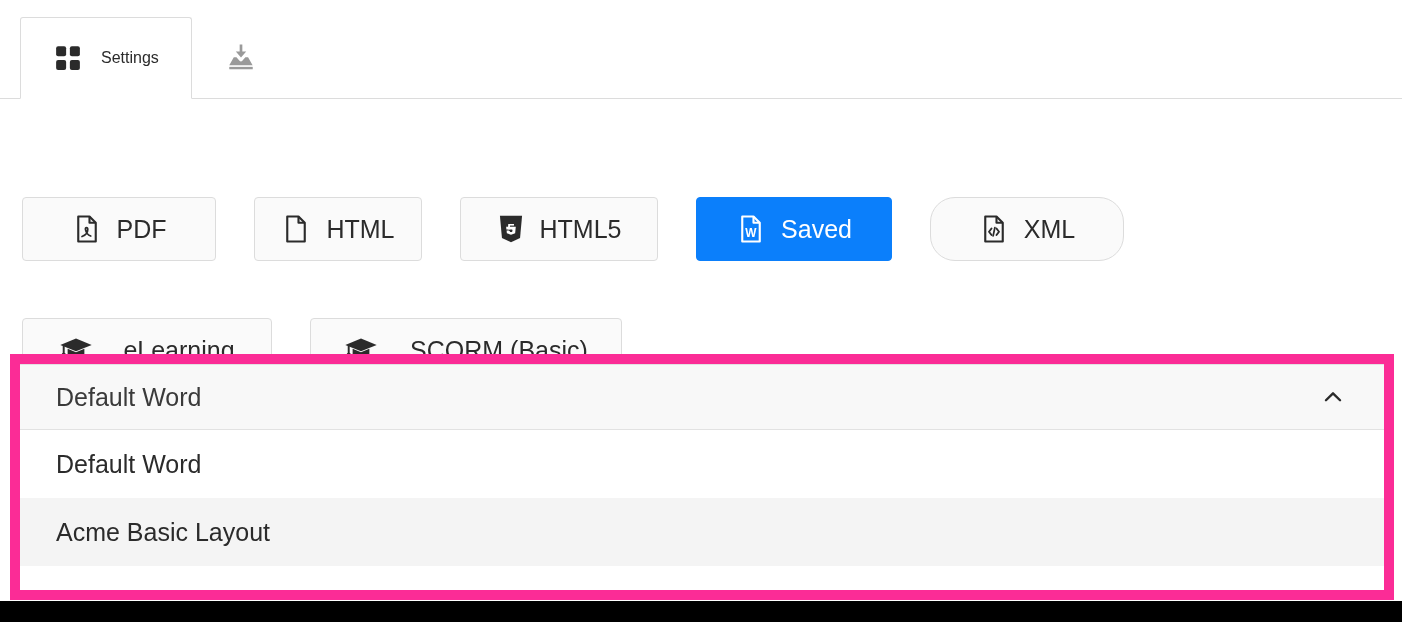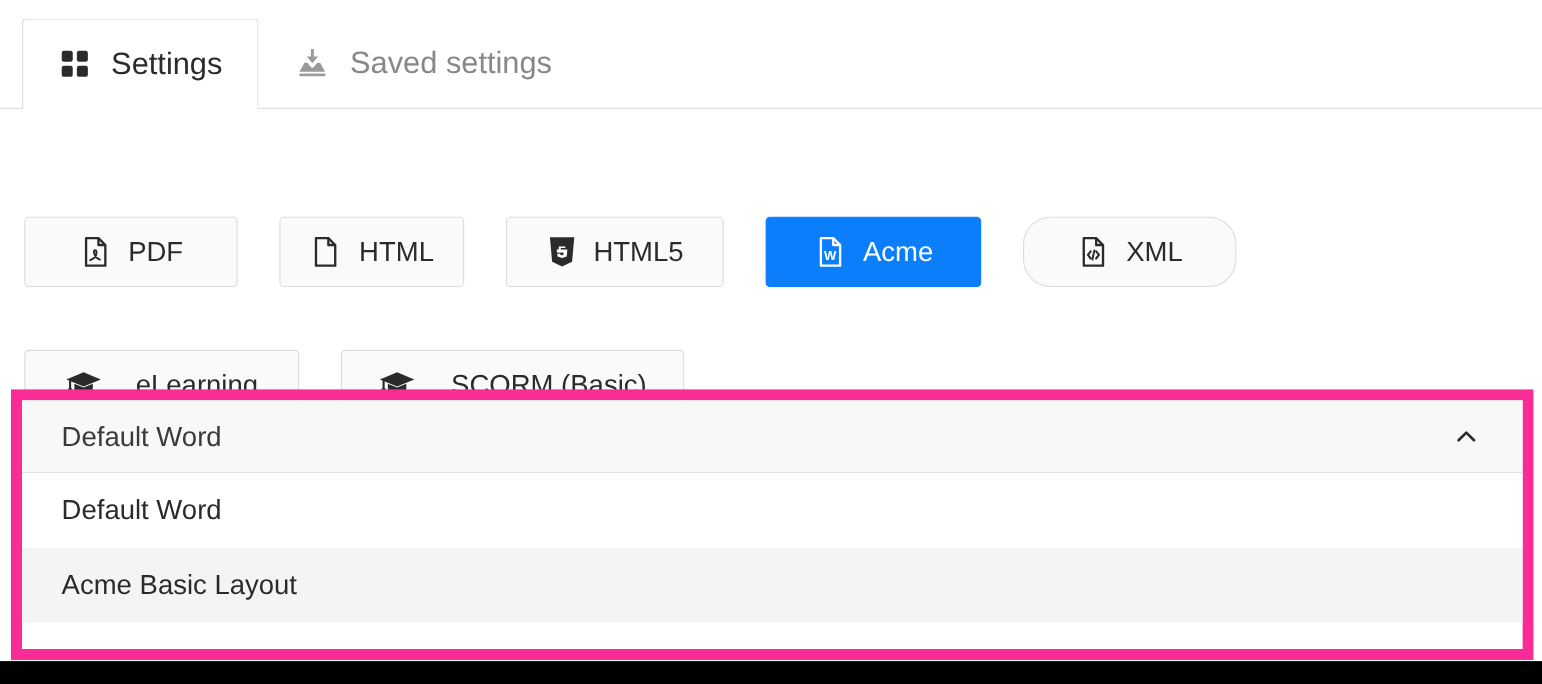--- a/index.html
+++ b/index.html
@@ -16,21 +16,21 @@
   .tabstrip {
     position: absolute; left: 0; top: 0; width: 1402px; height: 99px;
     border-bottom: 1px solid #dcdcdc;
     display: flex; align-items: flex-end;
     padding-left: 20px;
   }
   .tab {
     height: 82px;
     display: flex; align-items: center;
     padding: 0 32px;
-    font-size: 28px;
+    font-size: 16px;
     color: #888888;
     background: transparent;
     border: 1px solid transparent;
     position: relative;
     cursor: pointer;
     white-space: nowrap;
   }
   .tab .tab-icon { display:flex; align-items:center; margin-right: 18px; }
   .tab.active {
     color: #2b2b2b;
@@ -134,21 +134,20 @@
     </div>
 
     <div class="tab">
       <span class="tab-icon">
         <svg width="32" height="32" viewBox="0 0 24 24" aria-hidden="true">
           <path d="M11 2.6h2v5.2h2.9L12 12.4 8.1 7.8H11z" fill="#9a9a9a"></path>
           <path d="M3.2 18.2l3.4-6.1h2.0l2.3 2.8c0.55 0.67 1.55 0.67 2.1 0l2.3-2.8h2.0l3.4 6.1z" fill="#9a9a9a"></path>
           <rect x="3.2" y="19.4" width="17.6" height="1.8" fill="#9a9a9a"></rect>
         </svg>
       </span>
-      <span>Saved settings</span>
     </div>
 
   </div>
 
   <div class="formats">
 
     <div class="fmt-row">
 
       <div class="fmt-btn w-pdf">
         <span class="fmt-icon">
@@ -183,21 +182,21 @@
       </div>
 
       <div class="fmt-btn w-word selected">
         <span class="fmt-icon">
           <svg width="30" height="30" viewBox="0 0 24 24" aria-hidden="true">
             <path d="M5 2h9l5 5v15H5z" fill="none" stroke="#ffffff" stroke-width="1.7" stroke-linejoin="round"></path>
             <path d="M14 2v5h5" fill="none" stroke="#ffffff" stroke-width="1.7" stroke-linejoin="round"></path>
             <text x="11.8" y="18" text-anchor="middle" font-family="Liberation Sans, sans-serif" font-size="9.5" font-weight="bold" fill="#ffffff">W</text>
           </svg>
         </span>
-        <span>Acme</span>
+        <span>Saved</span>
       </div>
 
       <div class="fmt-btn w-xml">
         <span class="fmt-icon">
           <svg width="30" height="30" viewBox="0 0 24 24" aria-hidden="true">
             <path d="M5 2h9l5 5v15H5z" fill="none" stroke="#2b2b2b" stroke-width="1.7" stroke-linejoin="round"></path>
             <path d="M14 2v5h5" fill="none" stroke="#2b2b2b" stroke-width="1.7" stroke-linejoin="round"></path>
             <path d="M10 11.6L8 14.2l2 2.6" fill="none" stroke="#2b2b2b" stroke-width="1.5" stroke-linecap="round" stroke-linejoin="round"></path>
             <path d="M14 11.6l2 2.6-2 2.6" fill="none" stroke="#2b2b2b" stroke-width="1.5" stroke-linecap="round" stroke-linejoin="round"></path>
             <path d="M12.7 10.9l-1.4 6.6" fill="none" stroke="#2b2b2b" stroke-width="1.4" stroke-linecap="round"></path>

